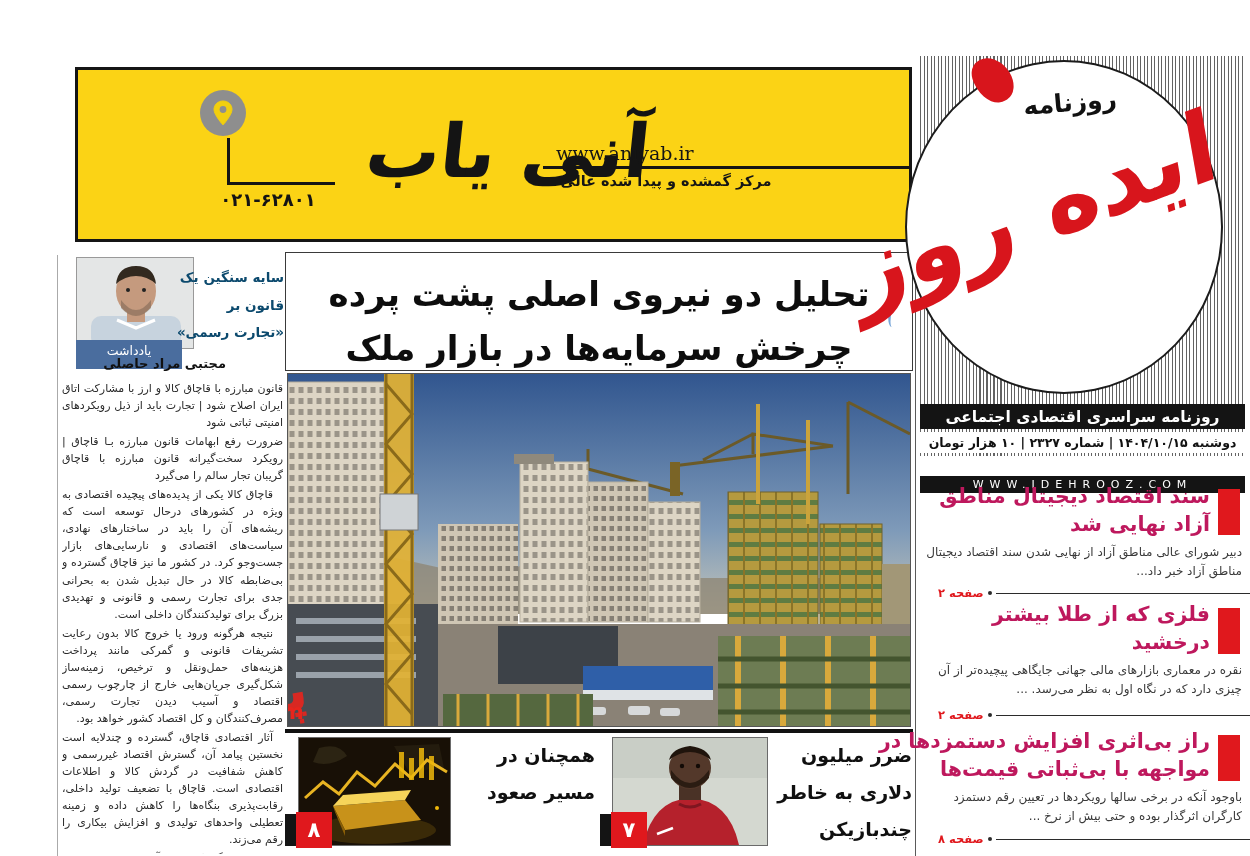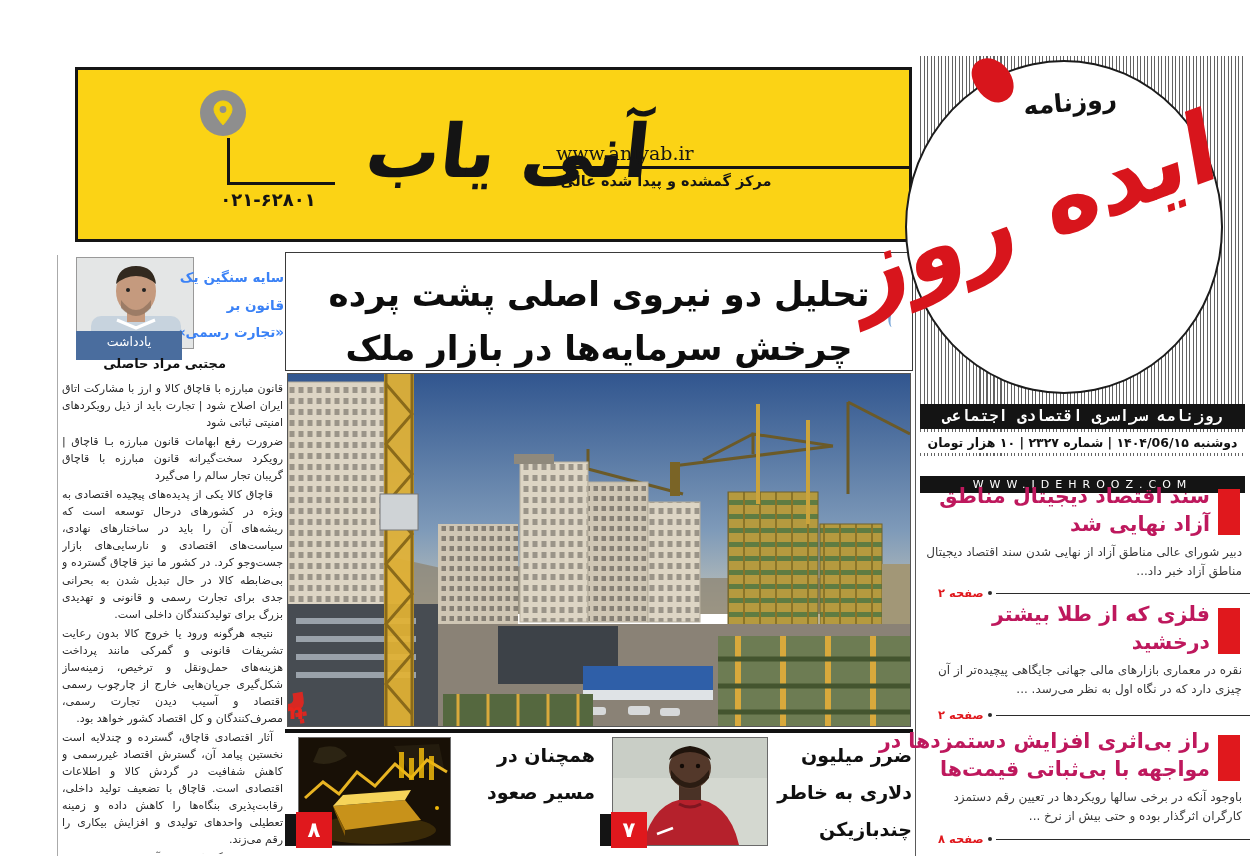--- a/index.html
+++ b/index.html
@@ -7,37 +7,37 @@
         font-family:"DejaVu Sans",sans-serif;direction:rtl;}
   .abs{position:absolute;}
   
   .banner{background:#fbd315;border:3px solid #151515;box-sizing:border-box;}
   .brand{font-weight:bold;font-size:74px;color:#141414;transform:skewX(-6deg);letter-spacing:-2px;white-space:nowrap;}
   .pin-circle{width:46px;height:46px;border-radius:50%;background:#8e8e8e;display:flex;align-items:center;justify-content:center;}
   .phone{font-weight:bold;font-size:18px;color:#141414;direction:ltr;text-align:center;}
   .site{font-family:"DejaVu Serif",serif;font-size:19px;color:#151515;direction:ltr;}
   .tagline{font-weight:bold;font-size:14.5px;color:#151515;}
   
-  .note-title div{font-size:13.5px;font-weight:600;color:#3b82f6;line-height:2.05;white-space:nowrap;text-align:right;}
+  .note-title div{font-size:13.5px;font-weight:600;color:#0c4a6e;line-height:2.05;white-space:nowrap;text-align:right;}
   .badge{background:#4a6d9e;color:#fff;font-size:12.5px;text-align:center;line-height:21px;letter-spacing:2px;}
   .author{font-size:13px;font-weight:bold;color:#111;}
   .note-body{font-size:11px;line-height:1.55;text-align:justify;color:#2a2a2a;}
   .note-body p{margin:0 0 2px 0;text-indent:10px;}
   .note-body p.lead{text-indent:0;}
   
   .headline-box{border:1px solid #3a3a3a;box-sizing:border-box;text-align:center;}
   .headline-box div{font-size:34px;font-weight:900;color:#0d0d0d;line-height:1.6;letter-spacing:-1px;}
   
   .barcode{background:repeating-linear-gradient(90deg,#3c3c3c 0,#3c3c3c 1px,transparent 1px,transparent 3.5px);opacity:.8;}
   .logo-circle{border-radius:50%;background:#fff;border:2px solid #1c1c1c;box-sizing:border-box;}
   .logo-roozname{font-size:25px;font-weight:bold;color:#111;transform:rotate(-5deg);}
   .logo-main{font-size:96px;font-weight:bold;color:#d8151c;transform:rotate(-20deg) skewX(-10deg);white-space:nowrap;text-align:center;line-height:1;}
   .red-blob{background:#d8151c;border-radius:45% 60% 50% 55%;transform:rotate(-32deg);}
   .black-bar{background:#141414;color:#fff;display:flex;align-items:center;justify-content:center;}
-  .sub-bar{font-size:15.5px;font-weight:bold;letter-spacing:1px;font-family:Liberation Mono, monospace;}
+  .sub-bar{font-size:15.5px;font-weight:bold;letter-spacing:1px;}
   .date-row{background:#fff;font-size:12.5px;font-weight:bold;color:#111;display:flex;align-items:center;justify-content:center;white-space:nowrap;}
   .www-bar{font-size:11px;letter-spacing:6px;font-family:"DejaVu Sans",sans-serif;direction:ltr;margin-top:20px;}
   .story-title div{font-size:20.5px;font-weight:800;color:#be185d;line-height:1.35;text-align:right;white-space:nowrap;}
   .story-body{font-size:12px;color:#3a3a3a;line-height:1.6;text-align:right;}
   .red-block{background:#e0181d;}
   .page-row{display:flex;direction:ltr;align-items:center;gap:4px;margin-left:16px;}
   .page-label{color:#e0181d;font-size:11.5px;font-weight:bold;white-space:nowrap;}
   .page-line{flex:1;border-top:1.5px solid #2b2b2b;}
   .page-dot{width:4px;height:4px;border-radius:50%;background:#2b2b2b;}
   
@@ -83,21 +83,21 @@
       <circle cx="51" cy="32" r="2" fill="#222"></circle>
       <circle cx="67" cy="32" r="2" fill="#222"></circle>
       <path d="M40 62 L59 70 L78 62" fill="none" stroke="#ffffff" stroke-width="3"></path>
     </svg>
   </div>
   <div class="abs note-title" style="left:186px;top:264px;width:98px;">
     <div>سایه سنگین یک</div>
     <div>قانون بر</div>
     <div>«تجارت رسمی»</div>
   </div>
-  <div class="abs badge" style="left:76px;top:331px;width:106px;height:29px;">یادداشت</div>
+  <div class="abs badge" style="left:76px;top:340px;width:106px;height:29px;">یادداشت</div>
   <div class="abs author" style="left:76px;top:356px;width:150px;text-align:right;">مجتبی مراد حاصلی</div>
   <div class="abs note-body" style="left:62px;top:380px;width:221px;height:474px;overflow:hidden;">
     <p class="lead">قانون مبارزه با قاچاق کالا و ارز با مشارکت اتاق ایران اصلاح شود | تجارت باید از ذیل رویکردهای امنیتی ثباتی شود</p>
     <p class="lead">ضرورت رفع ابهامات قانون مبارزه بـا قاچاق | رویکرد سخت‌گیرانه قانون مبارزه با قاچاق گریبان تجار سالم را می‌گیرد</p>
     <p>قاچاق کالا یکی از پدیده‌های پیچیده اقتصادی به ویژه در کشورهای درحال توسعه است که ریشه‌های آن را باید در ساختارهای نهادی، سیاست‌های اقتصادی و نارسایی‌های بازار جست‌وجو کرد. در کشور ما نیز قاچاق گسترده و بی‌ضابطه کالا در حال تبدیل شدن به بحرانی جدی برای تجارت رسمی و قانونی و تهدیدی بزرگ برای تولیدکنندگان داخلی است.</p>
     <p>نتیجه هرگونه ورود یا خروج کالا بدون رعایت تشریفات قانونی و گمرکی مانند پرداخت هزینه‌های حمل‌ونقل و ترخیص، زمینه‌ساز شکل‌گیری جریان‌هایی خارج از چارچوب رسمی اقتصاد و آسیب دیدن تجارت رسمی، مصرف‌کنندگان و کل اقتصاد کشور خواهد بود.</p>
     <p>آثار اقتصادی قاچاق، گسترده و چندلایه است نخستین پیامد آن، گسترش اقتصاد غیررسمی و کاهش شفافیت در گردش کالا و اطلاعات اقتصادی است. قاچاق با تضعیف تولید داخلی، رقابت‌پذیری بنگاه‌ها را کاهش داده و زمینه تعطیلی واحدهای تولیدی و افزایش بیکاری را رقم می‌زند.</p>
     <p>از سوی دیگر، کاهش درآمدهای مالیاتی دولت و فرسایش پایه مالیاتی، به محدود شدن توان سیاست‌گذاری و تأمین مالی خدمات عمومی منجر می‌شود. افزون بر این، قاچاق موجب انحراف تخصیص منابع، برهم خوردن نظم بازار و تضعیف قواعد رقابت سالم می‌گردد.</p>
 
   </div>
@@ -274,21 +274,21 @@
 
   <div class="abs divider-v" style="left:915px;top:252px;width:1px;height:604px;"></div>
 
   <div class="abs barcode" style="left:920px;top:56px;width:325px;height:400px;"></div>
   <div class="abs logo-circle" style="left:905px;top:60px;width:318px;height:334px;"></div>
   <div class="abs red-blob" style="left:975px;top:56px;width:36px;height:48px;"></div>
   <div class="abs logo-roozname" style="left:1000px;top:88px;width:140px;text-align:center;">روزنامه</div>
   <div class="abs logo-main" style="left:905px;top:150px;width:320px;">ایده روز</div>
 
   <div class="abs black-bar sub-bar" style="left:920px;top:404px;width:325px;height:25px;">روزنامه سراسری اقتصادی اجتماعی</div>
-  <div class="abs date-row" style="left:920px;top:432px;width:325px;height:21px;">دوشنبه ۱۴۰۴/06/۱۵ | شماره ۲۳۲۷ | ۱۰ هزار تومان</div>
+  <div class="abs date-row" style="left:920px;top:432px;width:325px;height:21px;">دوشنبه ۱۴۰۴/۱۰/۱۵ | شماره ۲۳۲۷ | ۱۰ هزار تومان</div>
   <div class="abs black-bar www-bar" style="left:920px;top:456px;width:325px;height:17px;">WWW.IDEHROOZ.COM</div>
 
   <div class="abs red-block" style="left:1218px;top:489px;width:22px;height:46px;"></div>
   <div class="abs story-title" style="left:950px;top:483px;width:260px;">
     <div>سند اقتصاد دیجیتال مناطق</div>
     <div>آزاد نهایی شد</div>
   </div>
   <div class="abs story-body" style="left:922px;top:543px;width:320px;">دبیر شورای عالی مناطق آزاد از نهایی شدن سند اقتصاد دیجیتال مناطق آزاد خبر داد...</div>
   <div class="abs page-row" style="left:922px;top:586px;width:320px;">
     <span class="page-label">صفحه ۲</span>

